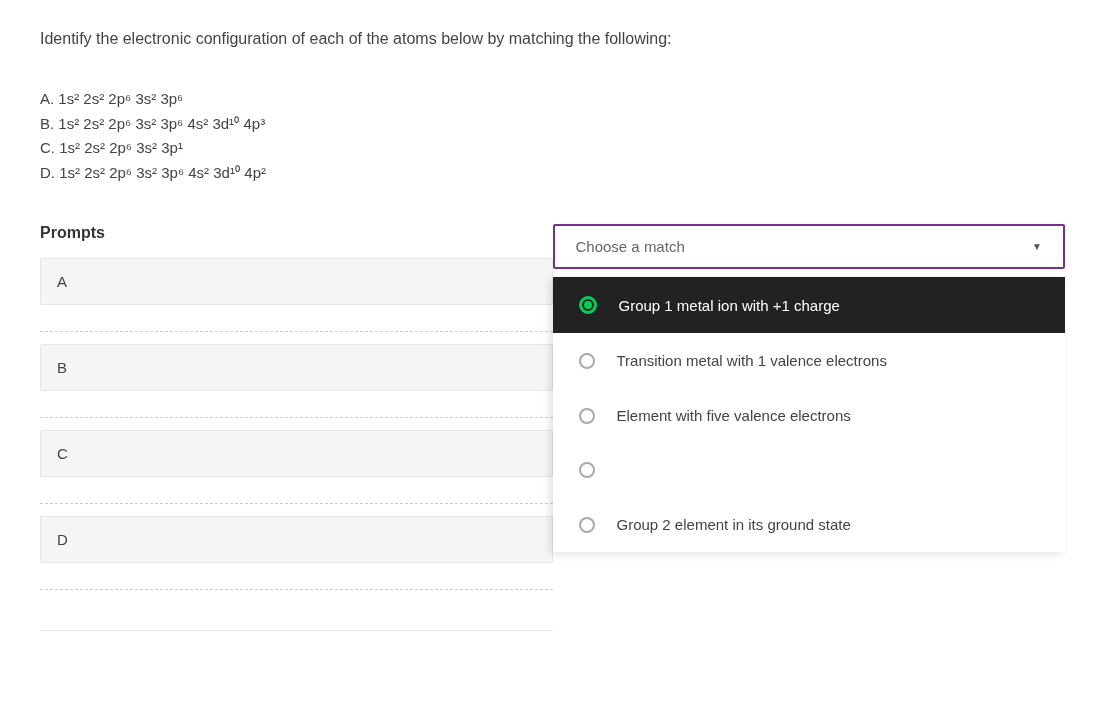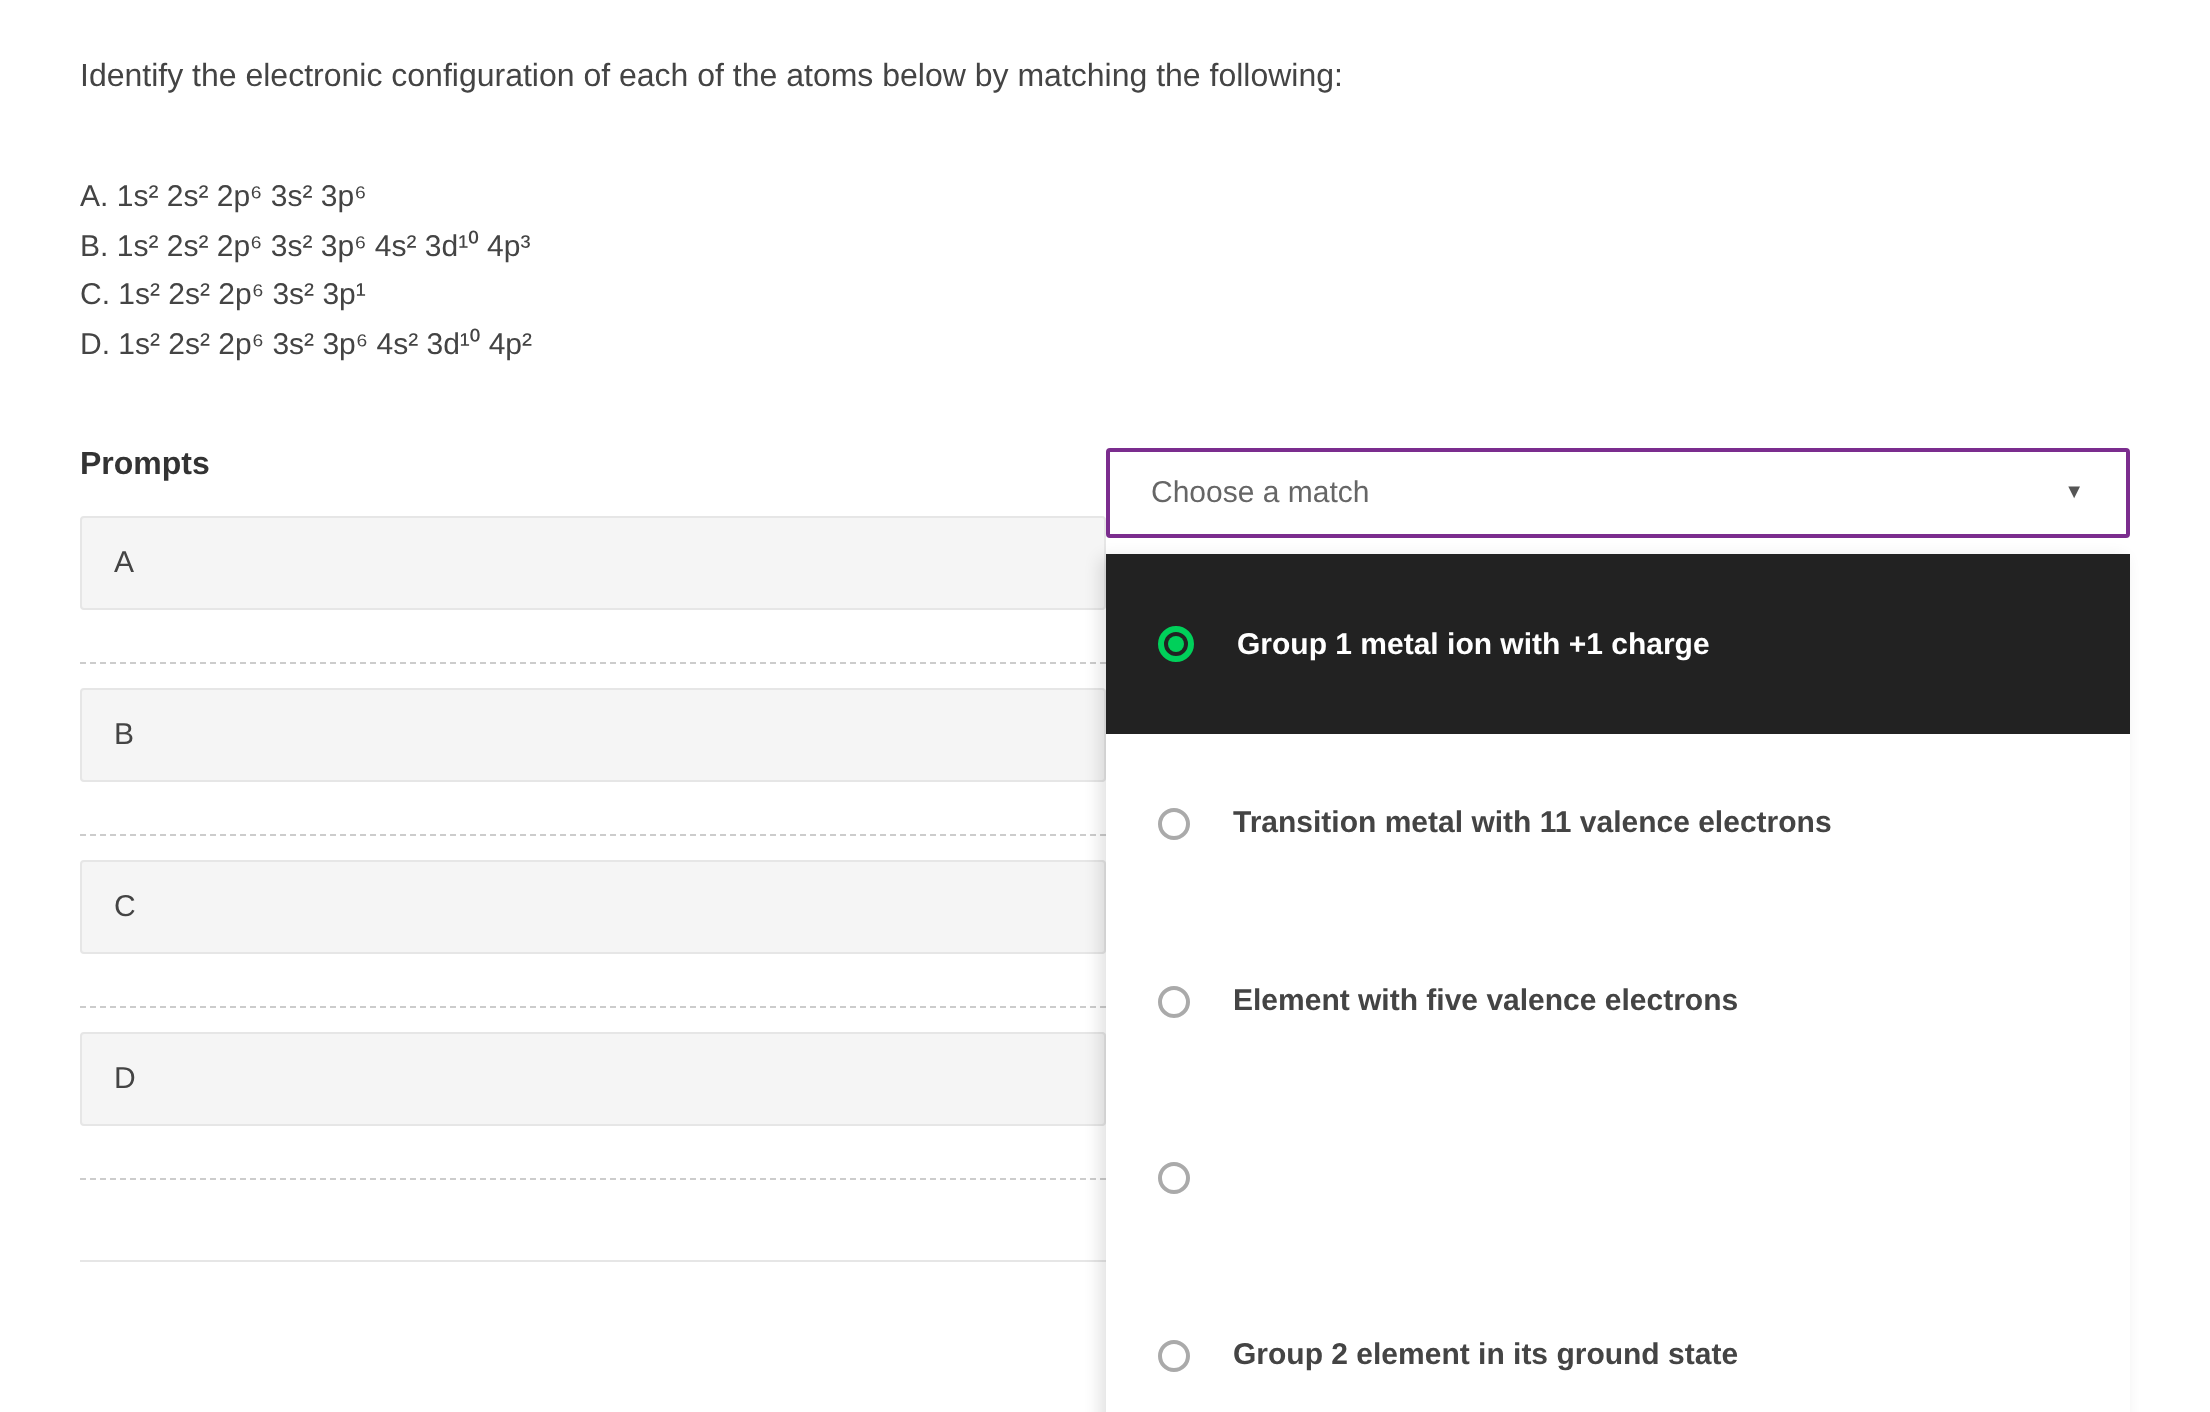--- a/index.html
+++ b/index.html
@@ -69,26 +69,25 @@
     }
     .dropdown {
       box-shadow: -3px 2px 8px rgba(0,0,0,0.12);
       background: #fff;
       position: relative;
       margin-top: 0;
     }
     .dropdown-item {
       display: flex;
       align-items: center;
-      padding: 36px 26px;
+      padding: 19px 26px;
       font-size: 15px;
       color: #444;
       cursor: pointer;
       gap: 22px;
-      font-weight: bold;
     }
     .dropdown-item.selected {
       background: #222;
       color: #fff;
     }
     .radio {
       width: 16px;
       height: 16px;
       border: 2px solid #aaa;
       border-radius: 50%;
@@ -159,21 +158,21 @@
       <span class="dropdown-arrow">▼</span>
     </div>
 
     <div class="dropdown">
       <div class="dropdown-item selected">
         <span class="radio"></span>
         <span>Group 1 metal ion with +1 charge</span>
       </div>
       <div class="dropdown-item">
         <span class="radio"></span>
-        <span>Transition metal with 11 valence electrons</span>
+        <span>Transition metal with 1 valence electrons</span>
       </div>
       <div class="dropdown-item">
         <span class="radio"></span>
         <span>Element with five valence electrons</span>
       </div>
       <div class="dropdown-item">
         <span class="radio"></span>
       </div>
       <div class="dropdown-item">
         <span class="radio"></span>

